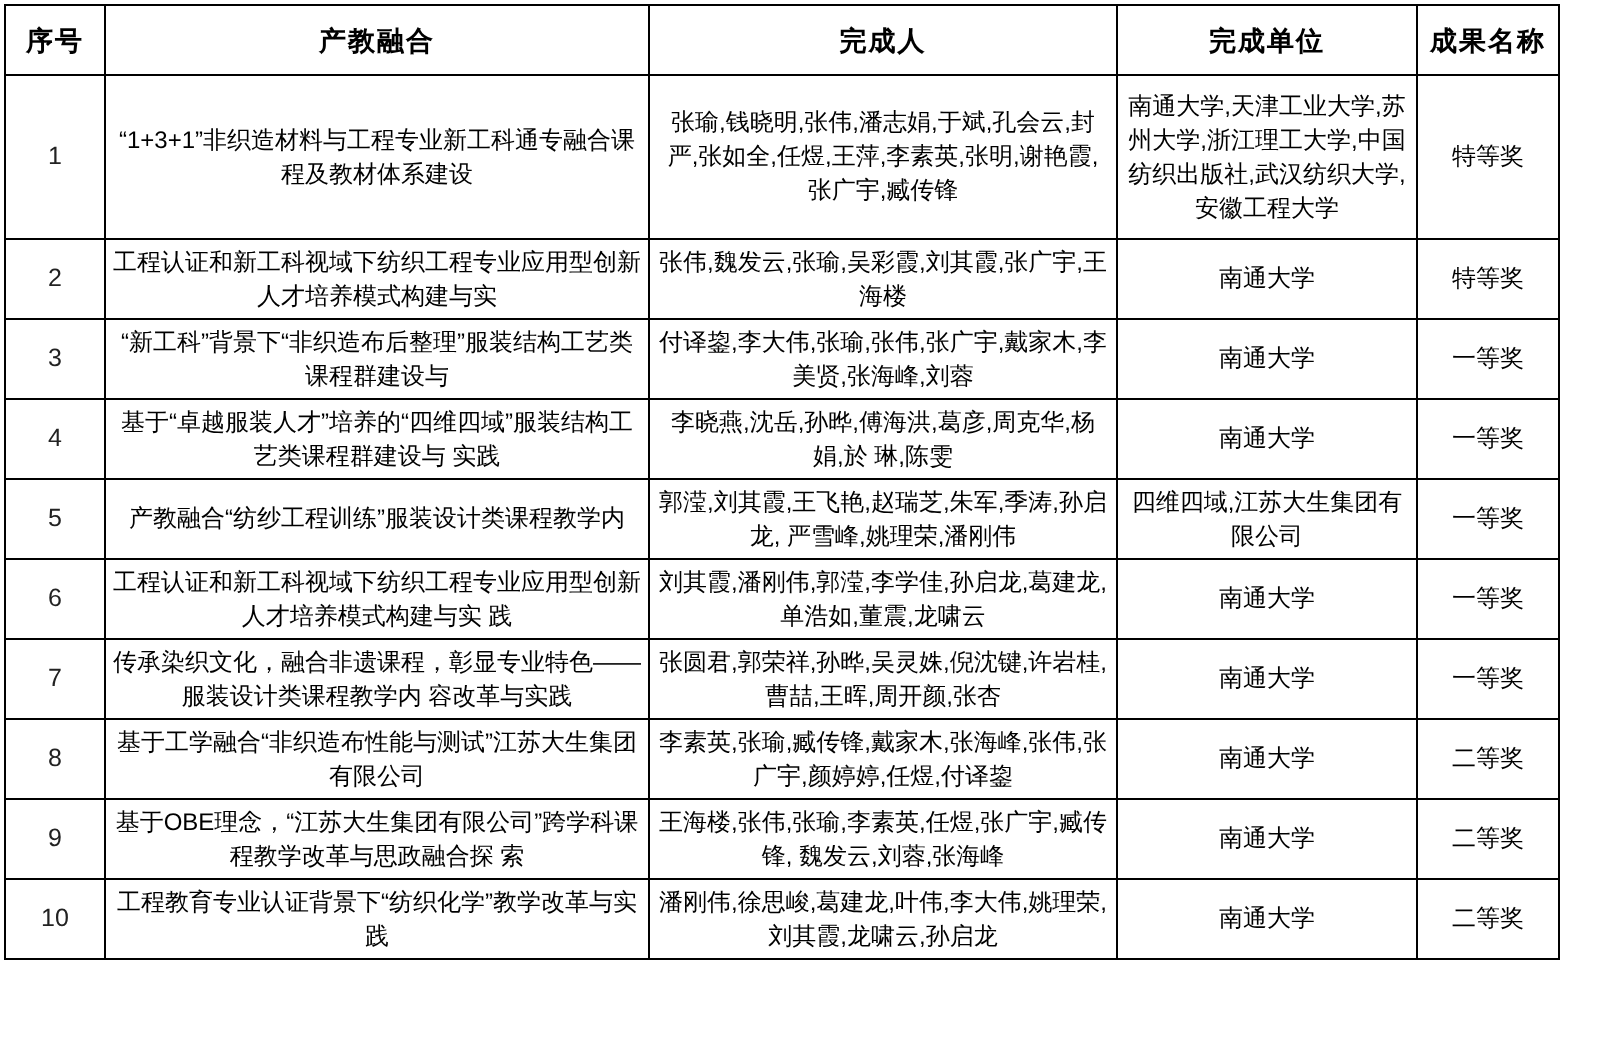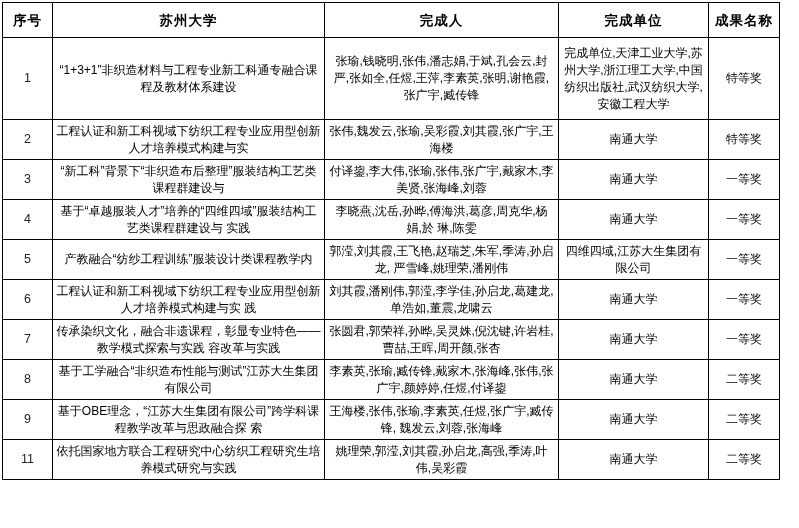--- a/index.html
+++ b/index.html
@@ -60,32 +60,32 @@
     <colgroup>
       <col class="c-no">
         <col class="c-name">
         <col class="c-people">
         <col class="c-unit">
         <col class="c-award">
     </colgroup>
     <thead>
       <tr>
         <th>序号</th>
-        <th>苏州大学</th>
+        <th>产教融合</th>
         <th>完成人</th>
         <th>完成单位</th>
         <th>成果名称</th>
       </tr>
     </thead>
     <tbody id="table-body">
   <tr class="body-row tall">
     <td class="cell-no">1</td>
     <td class="cell-name">“1+3+1”非织造材料与工程专业新工科通专融合课程及教材体系建设</td>
     <td class="cell-people">张瑜,钱晓明,张伟,潘志娟,于斌,孔会云,封严,张如全,任煜,王萍,李素英,张明,谢艳霞,张广宇,臧传锋</td>
-    <td class="cell-unit">完成单位,天津工业大学,苏州大学,浙江理工大学,中国纺织出版社,武汉纺织大学,安徽工程大学</td>
+    <td class="cell-unit">南通大学,天津工业大学,苏州大学,浙江理工大学,中国纺织出版社,武汉纺织大学,安徽工程大学</td>
     <td class="cell-award">特等奖</td>
   </tr>
 
   <tr class="body-row">
     <td class="cell-no">2</td>
     <td class="cell-name">工程认证和新工科视域下纺织工程专业应用型创新人才培养模式构建与实</td>
     <td class="cell-people">张伟,魏发云,张瑜,吴彩霞,刘其霞,张广宇,王海楼</td>
     <td class="cell-unit">南通大学</td>
     <td class="cell-award">特等奖</td>
   </tr>
@@ -117,21 +117,21 @@
   <tr class="body-row">
     <td class="cell-no">6</td>
     <td class="cell-name">工程认证和新工科视域下纺织工程专业应用型创新人才培养模式构建与实 践</td>
     <td class="cell-people">刘其霞,潘刚伟,郭滢,李学佳,孙启龙,葛建龙,单浩如,董震,龙啸云</td>
     <td class="cell-unit">南通大学</td>
     <td class="cell-award">一等奖</td>
   </tr>
 
   <tr class="body-row">
     <td class="cell-no">7</td>
-    <td class="cell-name">传承染织文化，融合非遗课程，彰显专业特色——教学模式探索与实践 容改革与实践</td>
+    <td class="cell-name">传承染织文化，融合非遗课程，彰显专业特色——服装设计类课程教学内 容改革与实践</td>
     <td class="cell-people">张圆君,郭荣祥,孙晔,吴灵姝,倪沈键,许岩桂,曹喆,王晖,周开颜,张杏</td>
     <td class="cell-unit">南通大学</td>
     <td class="cell-award">一等奖</td>
   </tr>
 
   <tr class="body-row">
     <td class="cell-no">8</td>
     <td class="cell-name">基于工学融合“非织造布性能与测试”江苏大生集团有限公司</td>
     <td class="cell-people">李素英,张瑜,臧传锋,戴家木,张海峰,张伟,张广宇,颜婷婷,任煜,付译鋆</td>
     <td class="cell-unit">南通大学</td>
@@ -139,23 +139,23 @@
   </tr>
 
   <tr class="body-row">
     <td class="cell-no">9</td>
     <td class="cell-name">基于OBE理念，“江苏大生集团有限公司”跨学科课程教学改革与思政融合探 索</td>
     <td class="cell-people">王海楼,张伟,张瑜,李素英,任煜,张广宇,臧传锋, 魏发云,刘蓉,张海峰</td>
     <td class="cell-unit">南通大学</td>
     <td class="cell-award">二等奖</td>
   </tr>
 
-
   <tr class="body-row">
-    <td class="cell-no">11</td>
-    <td class="cell-name">依托国家地方联合工程研究中心纺织工程研究生培养模式研究与实践</td>
-    <td class="cell-people">姚理荣,郭滢,刘其霞,孙启龙,高强,季涛,叶伟,吴彩霞</td>
+    <td class="cell-no">10</td>
+    <td class="cell-name">工程教育专业认证背景下“纺织化学”教学改革与实践</td>
+    <td class="cell-people">潘刚伟,徐思峻,葛建龙,叶伟,李大伟,姚理荣,刘其霞,龙啸云,孙启龙</td>
     <td class="cell-unit">南通大学</td>
     <td class="cell-award">二等奖</td>
   </tr>
+
 </tbody>
   </table>
 </div>
 
 </body></html>

